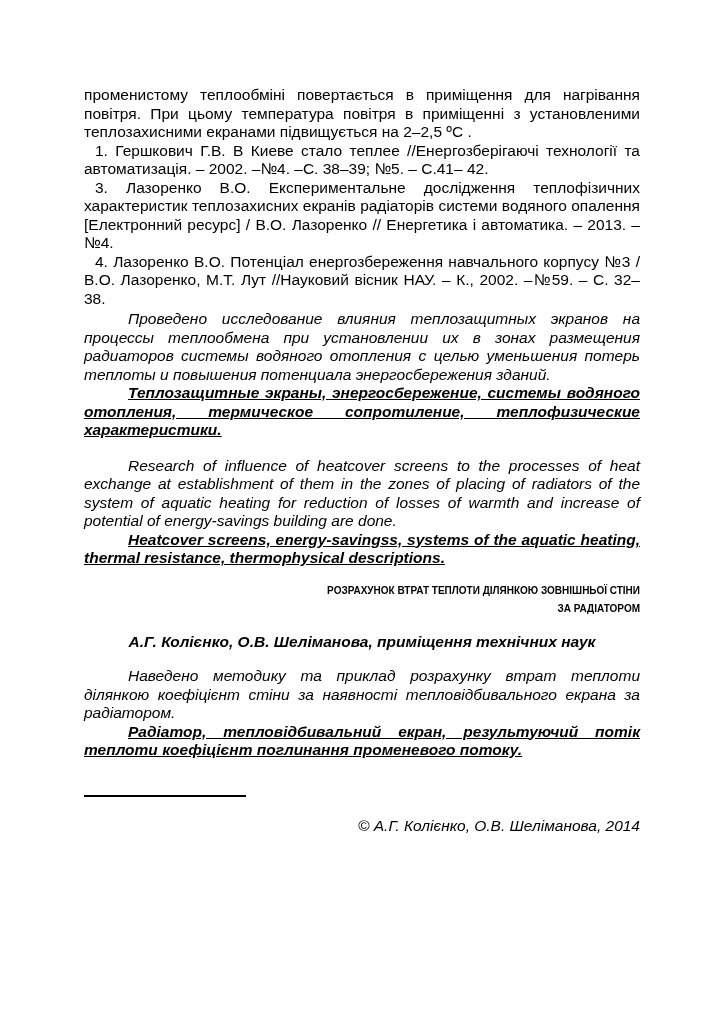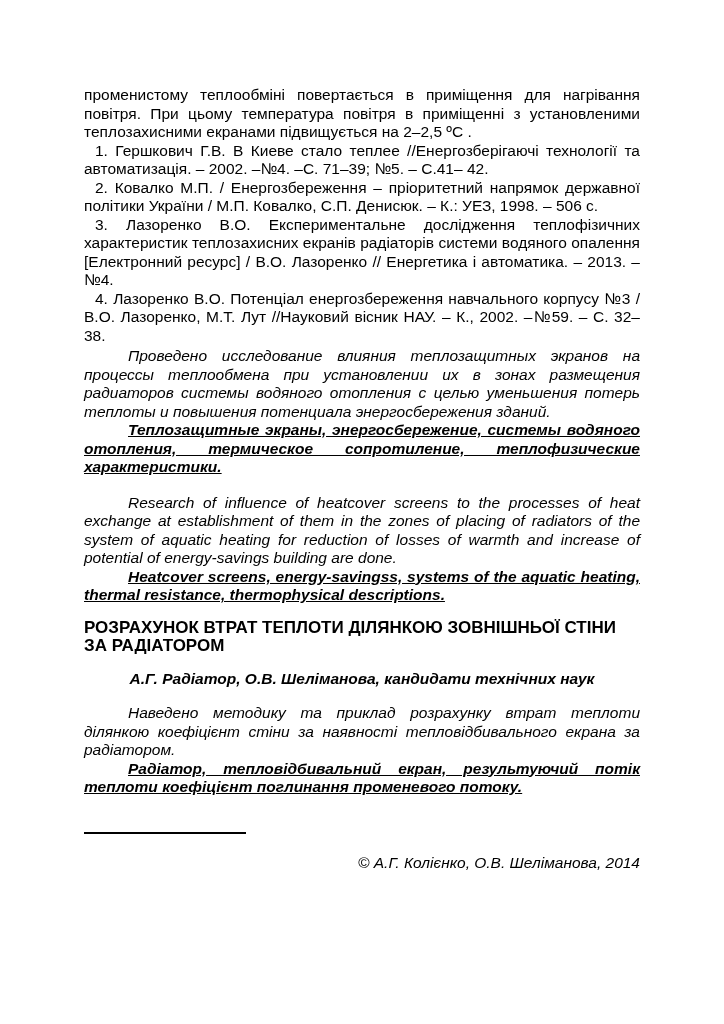--- a/index.html
+++ b/index.html
@@ -44,23 +44,23 @@
     text-decoration: underline;
   }
   .mt-blank { margin-top: 17px !important; }
   .mt-small { margin-top: 2px !important; }
   .udk {
     margin-top: 48px !important;
     text-align: left !important;
   }
   .title {
     font-weight: bold;
-    font-size: 17px;
+    font-size: 10px;
     line-height: 18.5px;
-    text-align: left;
+    text-align: right;
     margin: 14px 0 0 0;
   }
   .title span { display: block; }
   .authors {
     font-weight: bold;
     font-style: italic;
     text-align: center !important;
     margin-top: 14px !important;
   }
   .ua-abstract { margin-top: 16px !important; }
@@ -77,38 +77,37 @@
   }
 </style>
 </head>
 <body>
 
 <div class="page">
 
   <p class="just">променистому теплообміні повертається в приміщення для нагрівання повітря. При цьому температура повітря в приміщенні з установленими теплозахисними екранами підвищується на 2–2,5 ºС .</p>
 
 
-  <p class="ref just">1. Гершкович Г.В.  В Киеве стало теплее //Енергозберігаючі технології та автоматизація. – 2002. –№4. –С. 71–39; №5. – С.41– 42.</p>
-  <p class="ref just">2. Ковалко М.П. / Енергозбереження – пріоритетний напрямок державної політики України / М.П. Ковалко, С.П. Денисюк. – К.: УЕЗ, 1998. – 506 с.</p>
+  <p class="ref just">1. Гершкович Г.В.  В Киеве стало теплее //Енергозберігаючі технології та автоматизація. – 2002. –№4. –С. 38–39; №5. – С.41– 42.</p>
   <p class="ref just">3. Лазоренко В.О. Експериментальне дослідження теплофізичних характеристик теплозахисних екранів радіаторів системи водяного опалення [Електронний ресурс]  / В.О. Лазоренко // Енергетика і автоматика. – 2013. –  №4.</p>
   <p class="ref just">4. Лазоренко В.О. Потенціал енергозбереження навчального корпусу №3 /В.О. Лазоренко, М.Т. Лут //Науковий вісник НАУ. – К., 2002. –№59. –  С. 32–38.</p>
 
   <p class="abstract just mt-small">Проведено исследование влияния теплозащитных экранов  на процессы теплообмена при установлении их в зонах размещения радиаторов системы водяного отопления с целью уменьшения потерь теплоты и повышения потенциала энергосбережения зданий.</p>
   <p class="keywords just">Теплозащитные экраны, энергосбережение, системы водяного отопления, термическое сопротиление, теплофизические характеристики.</p>
 
   <p class="abstract just mt-blank">Research of influence of heatcover screens to the processes of heat exchange at establishment of them in the zones of placing of radiators of the system of aquatic heating for reduction of losses of warmth and increase of potential of energy-savings building are done.</p>
   <p class="keywords just">Heatcover screens, energy-savingss, systems of the aquatic heating, thermal resistance, thermophysical descriptions.</p>
 
 
   <h1 class="title">
     <span>РОЗРАХУНОК ВТРАТ ТЕПЛОТИ ДІЛЯНКОЮ ЗОВНІШНЬОЇ СТІНИ</span>
     <span>ЗА РАДІАТОРОМ</span>
   </h1>
 
-  <p class="authors">А.Г. Радіатор, О.В. Шеліманова, кандидати технічних наук</p>
+  <p class="authors">А.Г. Колієнко, О.В. Шеліманова, приміщення технічних наук</p>
 
   <p class="abstract just ua-abstract">Наведено методику та приклад розрахунку втрат теплоти ділянкою коефіцієнт стіни за наявності тепловідбивального екрана за радіатором.</p>
   <p class="keywords just">Радіатор, тепловідбивальний екран, результуючий потік теплоти коефіцієнт поглинання  променевого потоку.</p>
 
   <div class="footnote-rule"></div>
 
   <p class="copyright">© А.Г. Колієнко, О.В. Шеліманова, 2014</p>
 
 </div>
 

